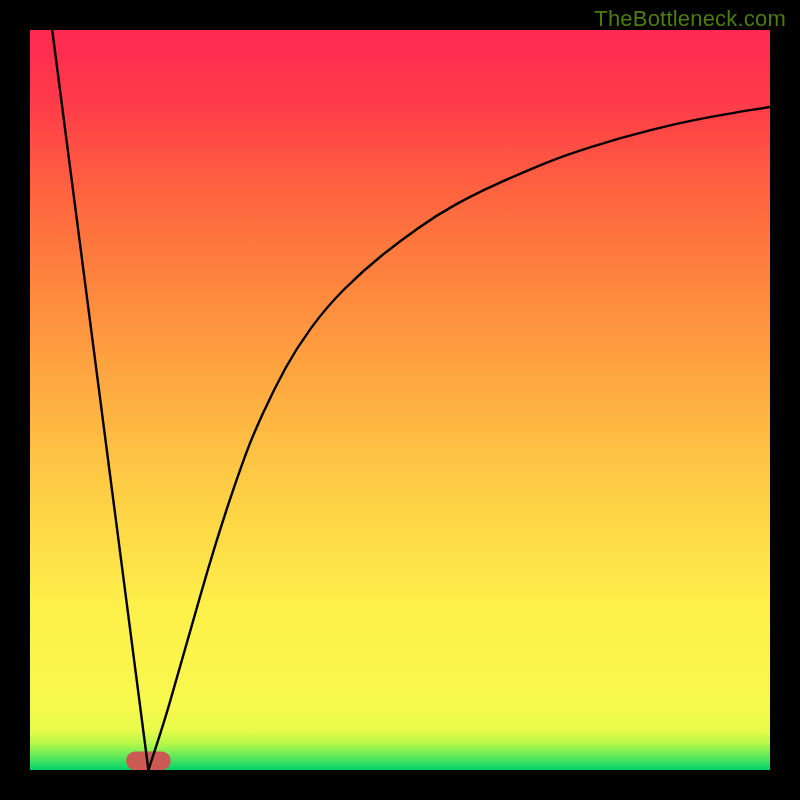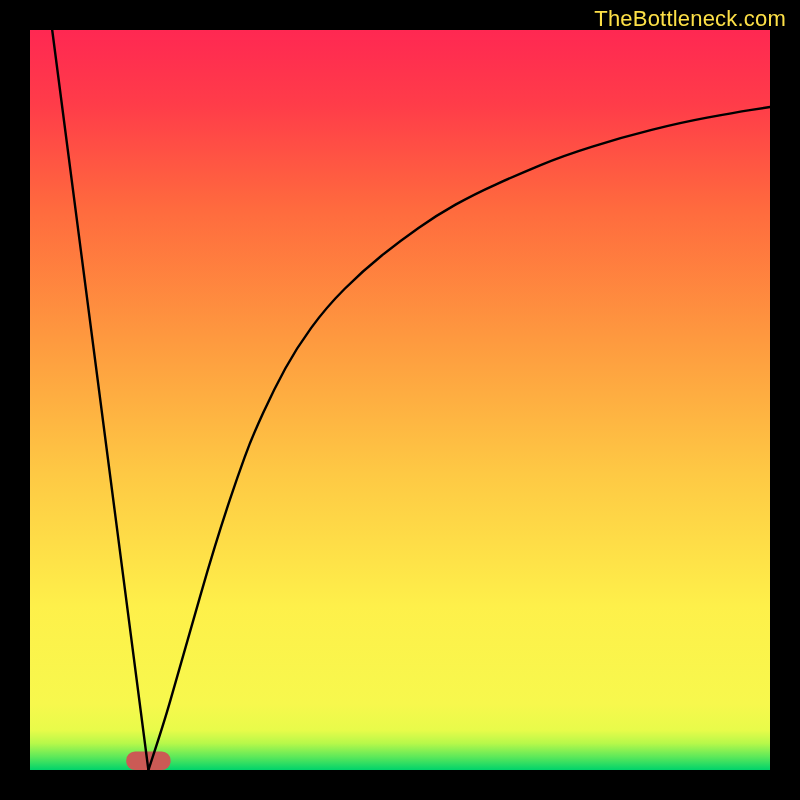--- a/index.html
+++ b/index.html
@@ -16,21 +16,21 @@
     width: 800px;
     height: 800px;
   }
   svg {
     display: block;
   }
   .watermark {
     position: absolute;
     top: 6px;
     right: 14px;
-    color: #fde047;
+    color: #4d7c0f;
     font-size: 22px;
     font-weight: 500;
     letter-spacing: 0.2px;
   }
 </style>
 </head>
 <body>
 
 <div class="chart-wrap">
   <svg id="chart-svg" width="800" height="800" viewBox="0 0 800 800">

